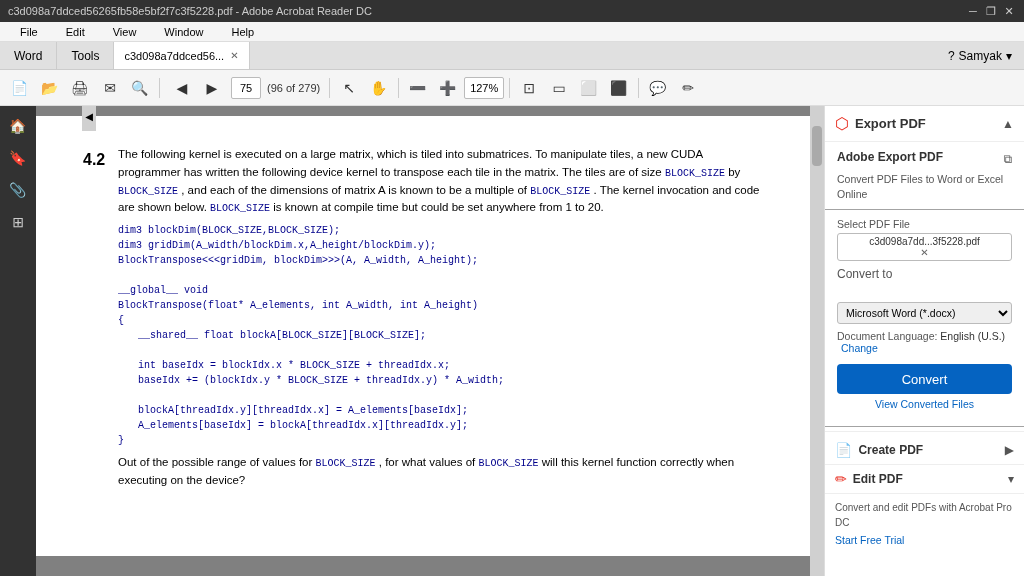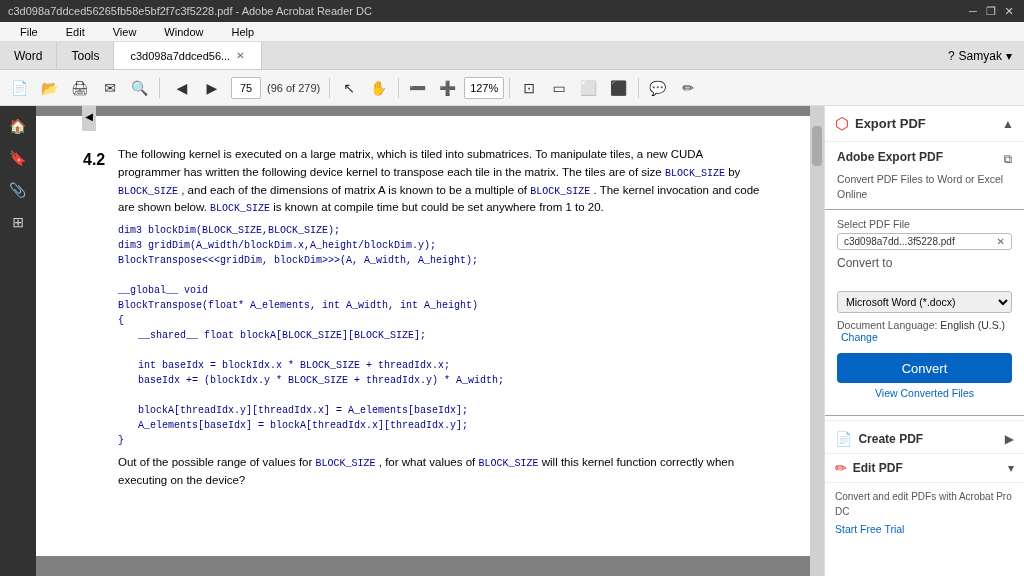--- a/index.html
+++ b/index.html
@@ -58,21 +58,21 @@
     }
     .tab-tools {
       padding: 7px 14px;
       display: flex; align-items: center;
       background: #e0e0e0;
       font-size: 12px;
       cursor: pointer;
       border-right: 1px solid #ccc;
     }
     .tab-doc {
-      padding: 0 16px;
+      padding: 0 10px;
       display: flex; align-items: center;
       background: #fff;
       font-size: 11px;
       cursor: pointer;
       border-right: 1px solid #ccc;
       gap: 6px;
     }
     .tab-close { color: #666; font-size: 10px; cursor: pointer; }
     .tab-spacer { flex: 1; }
     .tab-user {
@@ -208,20 +208,21 @@
     .rp-section-sub { font-size: 10.5px; color: #555; line-height: 1.4; }
 
     .rp-label { font-size: 10.5px; color: #555; margin-bottom: 3px; }
     .file-row {
       display: flex; align-items: center;
       border: 1px solid #bbb; border-radius: 3px;
       padding: 2px 6px;
       font-size: 10px;
       justify-content: space-between;
       margin-bottom: 6px;
+      flex-direction: column;
     }
     .file-x { color: #666; cursor: pointer; font-size: 10px; }
 
     .rp-convert-to { font-size: 12px; color: #555; margin-bottom: 21px; }
     .rp-select {
       width: 100%;
       height: 22px;
       font-size: 10.5px;
       border: 1px solid #bbb;
       border-radius: 3px;

